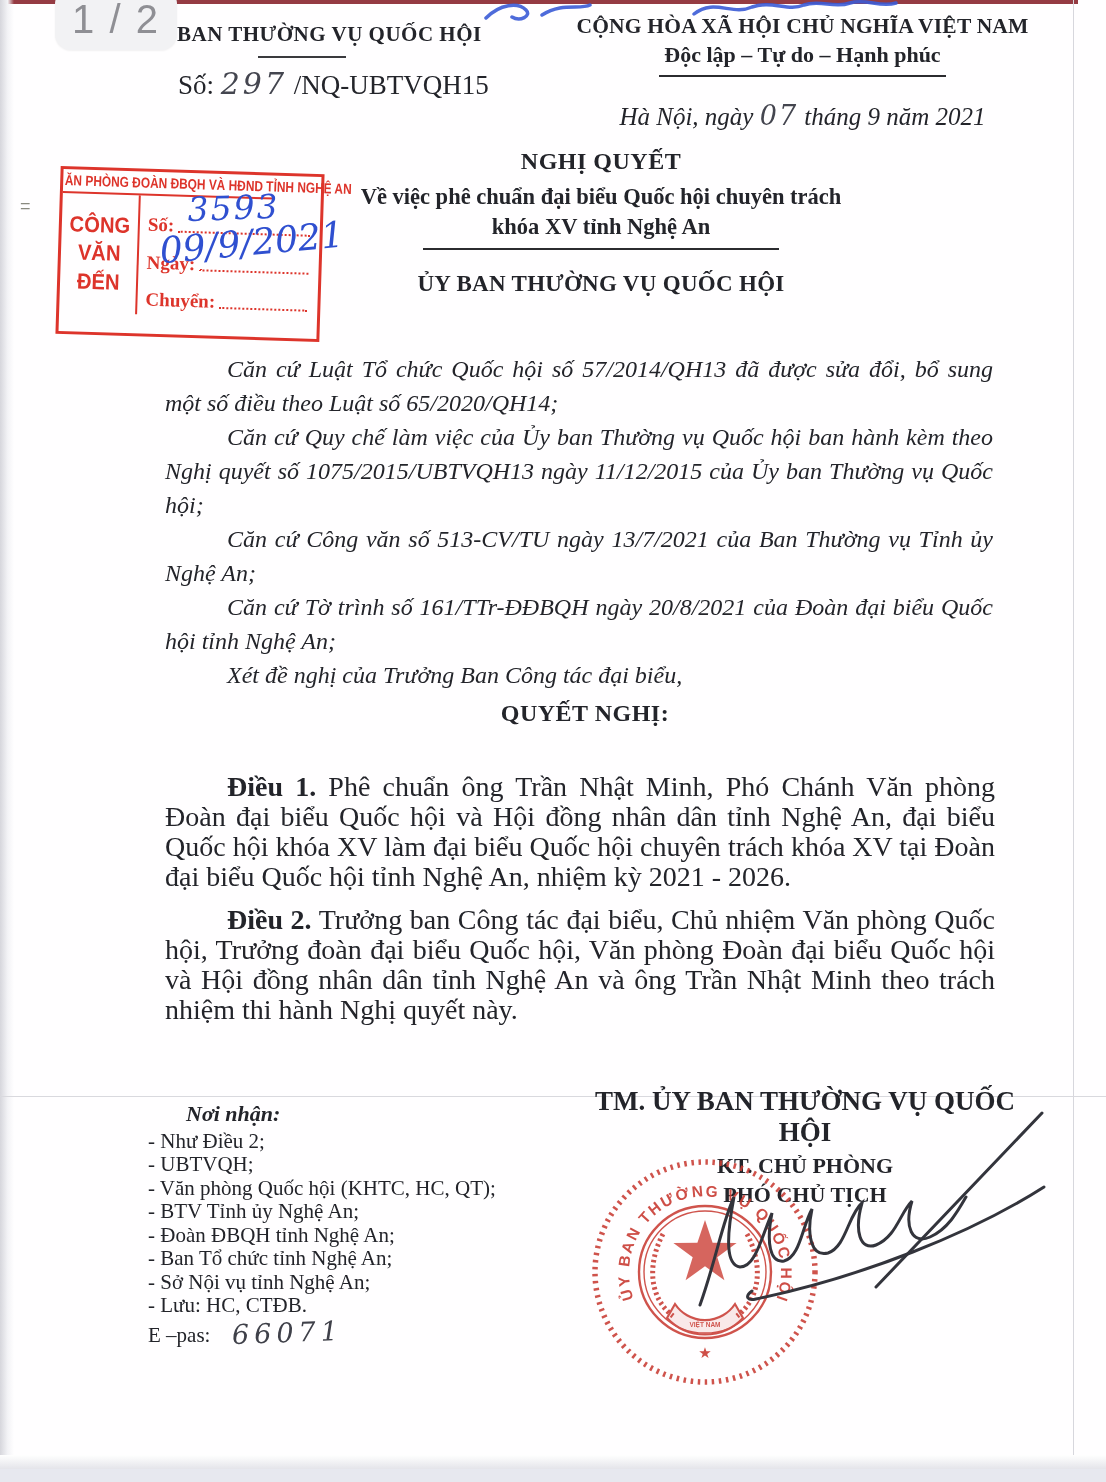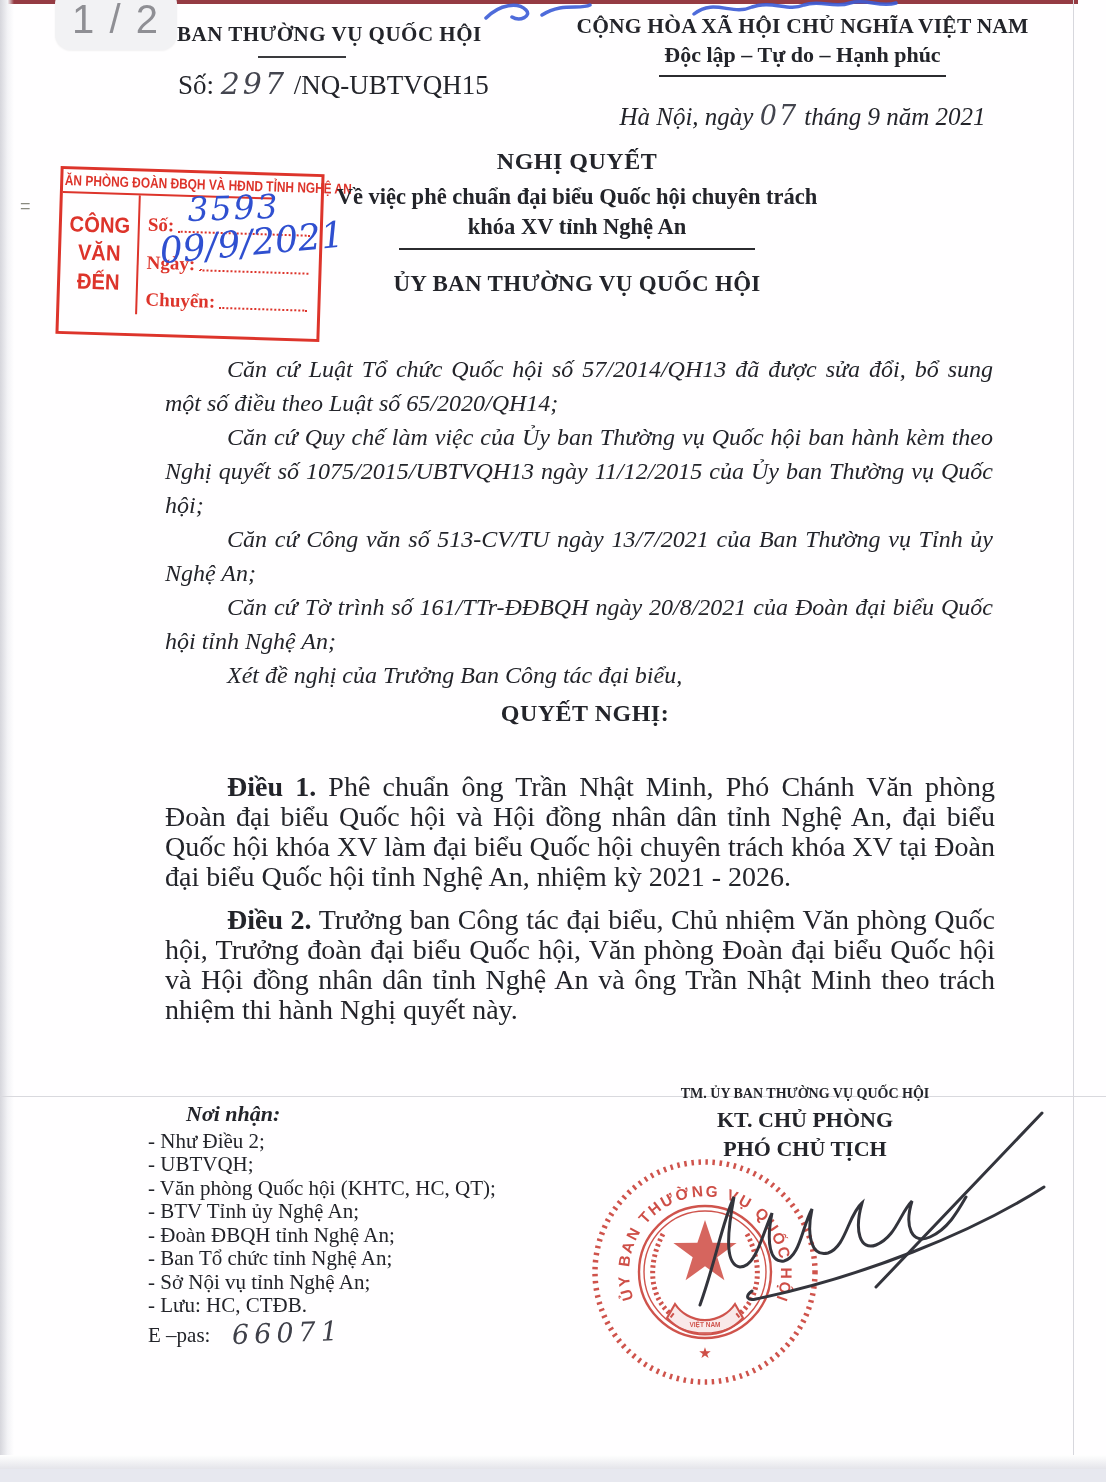--- a/index.html
+++ b/index.html
@@ -48,21 +48,21 @@
               justify-content:center;align-items:center;font-family:"Liberation Sans",sans-serif;
               font-weight:bold;font-size:22px;line-height:1.3;transform-origin:center;}
   .stamp-left span{display:block;transform:scaleX(.92);}
   .stamp-right{flex:1;padding:6px 8px 4px 8px;display:flex;flex-direction:column;justify-content:space-between;}
   .stamp-row{display:flex;align-items:flex-end;font-weight:bold;font-size:19px;height:34px;}
   .stamp-dots{flex:1;border-bottom:2px dotted #dd342b;margin:0 2px 4px 4px;}
   .stamp-no{position:absolute;left:125px;top:14px;font-size:33px;transform:rotate(-4deg);letter-spacing:2px;}
   .stamp-date{position:absolute;left:98px;top:47px;font-size:36px;transform:rotate(-7deg);white-space:nowrap;}
 
   
-  .title-block{position:absolute;left:292px;top:148px;width:570px;text-align:center;}
+  .title-block{position:absolute;left:316px;top:148px;width:570px;text-align:center;}
   .title-h{font-weight:bold;font-size:24px;letter-spacing:.5px;}
   .title-s1{font-weight:bold;font-size:22.5px;margin-top:9px;}
   .title-s2{font-weight:bold;font-size:22.5px;margin-top:4px;}
   .title-underline{width:356px;height:2px;background:#2b2b2f;margin:8px auto 0;}
   .issuer{font-weight:bold;font-size:23px;margin-top:21px;letter-spacing:.3px;}
 
   
   .preamble{position:absolute;left:165px;top:352px;width:828px;font-style:italic;font-size:24px;
             line-height:34px;text-align:justify;}
   .preamble p{margin:0;text-indent:62px;}
@@ -75,21 +75,21 @@
   .effect p{margin:0;text-indent:62px;}
 
   
   .recipients{position:absolute;left:148px;top:1102px;width:430px;font-size:21px;line-height:23.5px;}
   .recip-h{font-weight:bold;font-style:italic;margin-left:38px;font-size:22px;margin-bottom:4px;}
   .epas{margin-top:3px;display:flex;align-items:baseline;}
   .epas-val{font-size:27px;margin-left:22px;letter-spacing:5px;transform:rotate(-2deg);color:#3f4049;}
 
   
   .sig-block{position:absolute;left:575px;top:1086px;width:460px;text-align:center;font-weight:bold;}
-  .sig-l1{font-size:14px;}
+  .sig-l1{font-size:27px;}
   .sig-l2{font-size:22px;margin-top:5px;}
   .sig-l3{font-size:22px;margin-top:3px;}
   .signer{position:absolute;left:640px;top:1332px;width:320px;text-align:center;
           font-weight:bold;font-size:25px;letter-spacing:.5px;}
   .seal-svg{position:absolute;left:585px;top:1152px;}
   .sign-svg{position:absolute;left:600px;top:1095px;}
   .scribble-svg{position:absolute;left:478px;top:0px;}
 </style>
 </head>
 <body>

